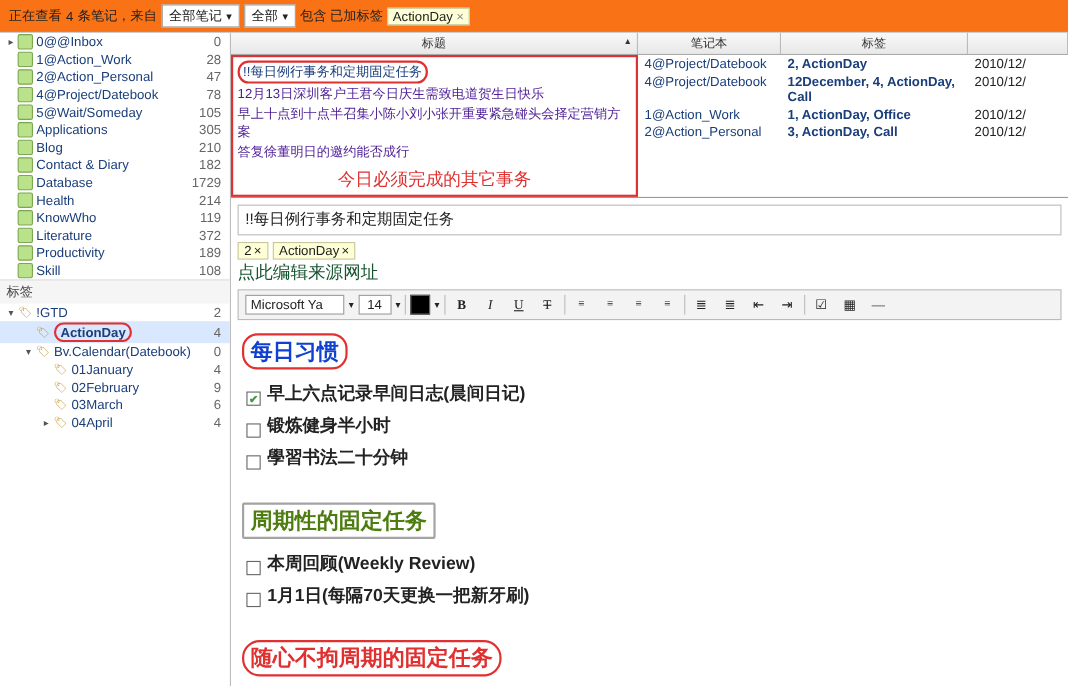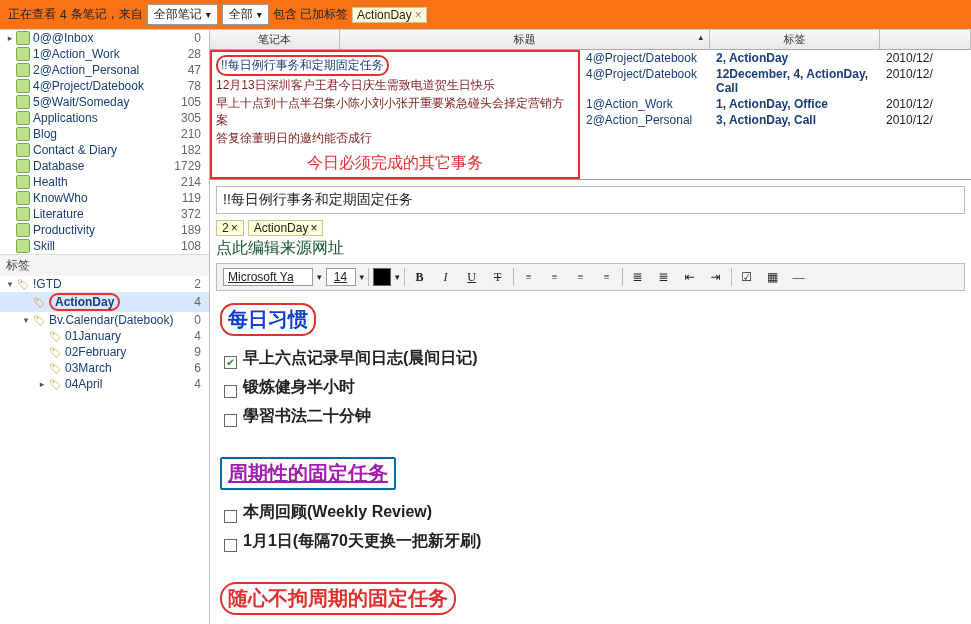--- a/index.html
+++ b/index.html
@@ -28,46 +28,46 @@
 .grid-head { display: flex; background: linear-gradient(#f8f8f8,#e8e8e8); border-bottom: 1px solid #aaa; }
 .grid-head .col { border-right: 1px solid #bbb; padding: 2px 6px; font-size: 11px; color: #333; text-align: center; }
 .col.title { flex: 0 0 370px; position: relative; }
 .col.title::after { content: "▴"; position: absolute; right: 6px; font-size: 9px; }
 .col.nbc { flex: 0 0 130px; }
 .col.tagc { flex: 0 0 170px; }
 .col.datec { flex: 1; }
 .grid-body { display: flex; }
 .title-cell { flex: 0 0 370px; border: 2px solid #e03030; padding: 3px 4px; font-size: 12px; }
 .title-cell .selrow { border: 2px solid #e03030; border-radius: 10px; padding: 0 3px; display: inline-block; color: #1a3e7a; }
-.title-cell .line { color: #7f1d1d; margin: 1px 0; }
+.title-cell .line { color: #4c1d95; margin: 1px 0; }
 .title-cell .big { color: #e03030; font-size: 16px; text-align: center; margin-top: 6px; font-weight: normal; }
 .rest-cells { flex: 1; }
 .rest-cells .r { display: flex; padding: 1px 0; }
 .rest-cells .r > div { padding: 0 6px; }
 .rest-cells .nbc { flex: 0 0 130px; color: #1a3e7a; }
 .rest-cells .tagc { flex: 0 0 170px; color: #1a3e7a; font-weight: bold; }
 .rest-cells .datec { flex: 1; }
 .note-title-bar { margin: 6px; border: 1px solid #bbb; padding: 4px 6px; font-size: 14px; }
 .tag-row { margin: 0 6px 2px 6px; display: flex; gap: 4px; }
 .tag-row .chip { background: #feffd7; border: 1px solid #c8c79b; padding: 0 5px; display: flex; gap: 2px; align-items: center; }
 .src-link { color: #14532d; margin: 0 6px 4px 6px; cursor: pointer; font-size: 16px; }
 .toolbar { display: flex; align-items: center; gap: 4px; padding: 3px 6px; margin: 0 6px; border: 1px solid #bbb; background: #f3f3f3; }
-.toolbar select, .toolbar .sel { border: 1px solid #999; background: #fff; padding: 1px 4px; font-size: 12px; text-decoration: underline; }
+.toolbar select, .toolbar .sel { border: 1px solid #999; background: #fff; padding: 1px 4px; font-size: 12px; }
 .toolbar .swatch { width: 18px; height: 18px; background: #000; border: 1px solid #666; }
 .toolbar .btn { width: 22px; height: 20px; border: 1px solid transparent; display: flex; align-items: center; justify-content: center; cursor: pointer; font-family: serif; }
 .toolbar .btn.bold { font-weight: bold; }
 .toolbar .btn.ital { font-style: italic; }
 .toolbar .btn.und { text-decoration: underline; }
 .toolbar .btn.strike { text-decoration: line-through; }
 .toolbar .sep { width: 1px; height: 18px; background: #bbb; }
 .toolbar .align { font-size: 10px; line-height: 1; }
 .editor { padding: 8px 10px; overflow: auto; flex: 1; font-size: 16px; }
 .editor h3 { font-size: 20px; font-weight: bold; display: inline-block; margin: 4px 0; padding: 1px 6px; }
 .editor h3.blue { color: #1040d0; border: 2px solid #e03030; border-radius: 14px; }
-.editor h3.red { color: #a21caf; border: 2px solid #0369a1; border-radius: 2px; text-decoration: underline; }
+.editor h3.red { color: #4d7c0f; border: 2px solid #a3a3a3; border-radius: 2px; }
 .editor h3.red2 { color: #e03030; border: 2px solid #e03030; border-radius: 16px; }
 .editor .item { display: flex; align-items: flex-end; gap: 6px; font-weight: bold; margin: 8px 4px; }
 .ck { width: 13px; height: 13px; border: 1px solid #666; display: inline-flex; align-items: center; justify-content: center; font-size: 10px; color: #3a9a3a; }
 .ck.on::before { content: "✔"; }
 </style>
 </head>
 <body>
 
 <div class="app">
   <div class="filter-bar">
@@ -214,22 +214,22 @@
             <span class="icon tag">🏷</span>
             <span class="label">04April</span>
             <span class="count">4</span>
           </div>
         </div>
     </div>
 
     <div class="content">
       <div class="grid">
         <div class="grid-head">
+          <div class="col title">标题</div>
           <div class="col nbc">笔记本</div>
-          <div class="col title">标题</div>
           <div class="col tagc">标签</div>
           <div class="col datec"></div>
         </div>
         <div class="grid-body">
           <div class="title-cell">
             <div class="selrow">!!每日例行事务和定期固定任务</div>
             <div class="line">12月13日深圳客户王君今日庆生需致电道贺生日快乐</div>
             <div class="line">早上十点到十点半召集小陈小刘小张开重要紧急碰头会择定营销方案</div>
             <div class="line">答复徐董明日的邀约能否成行</div>
             <div class="big">今日必须完成的其它事务</div>

